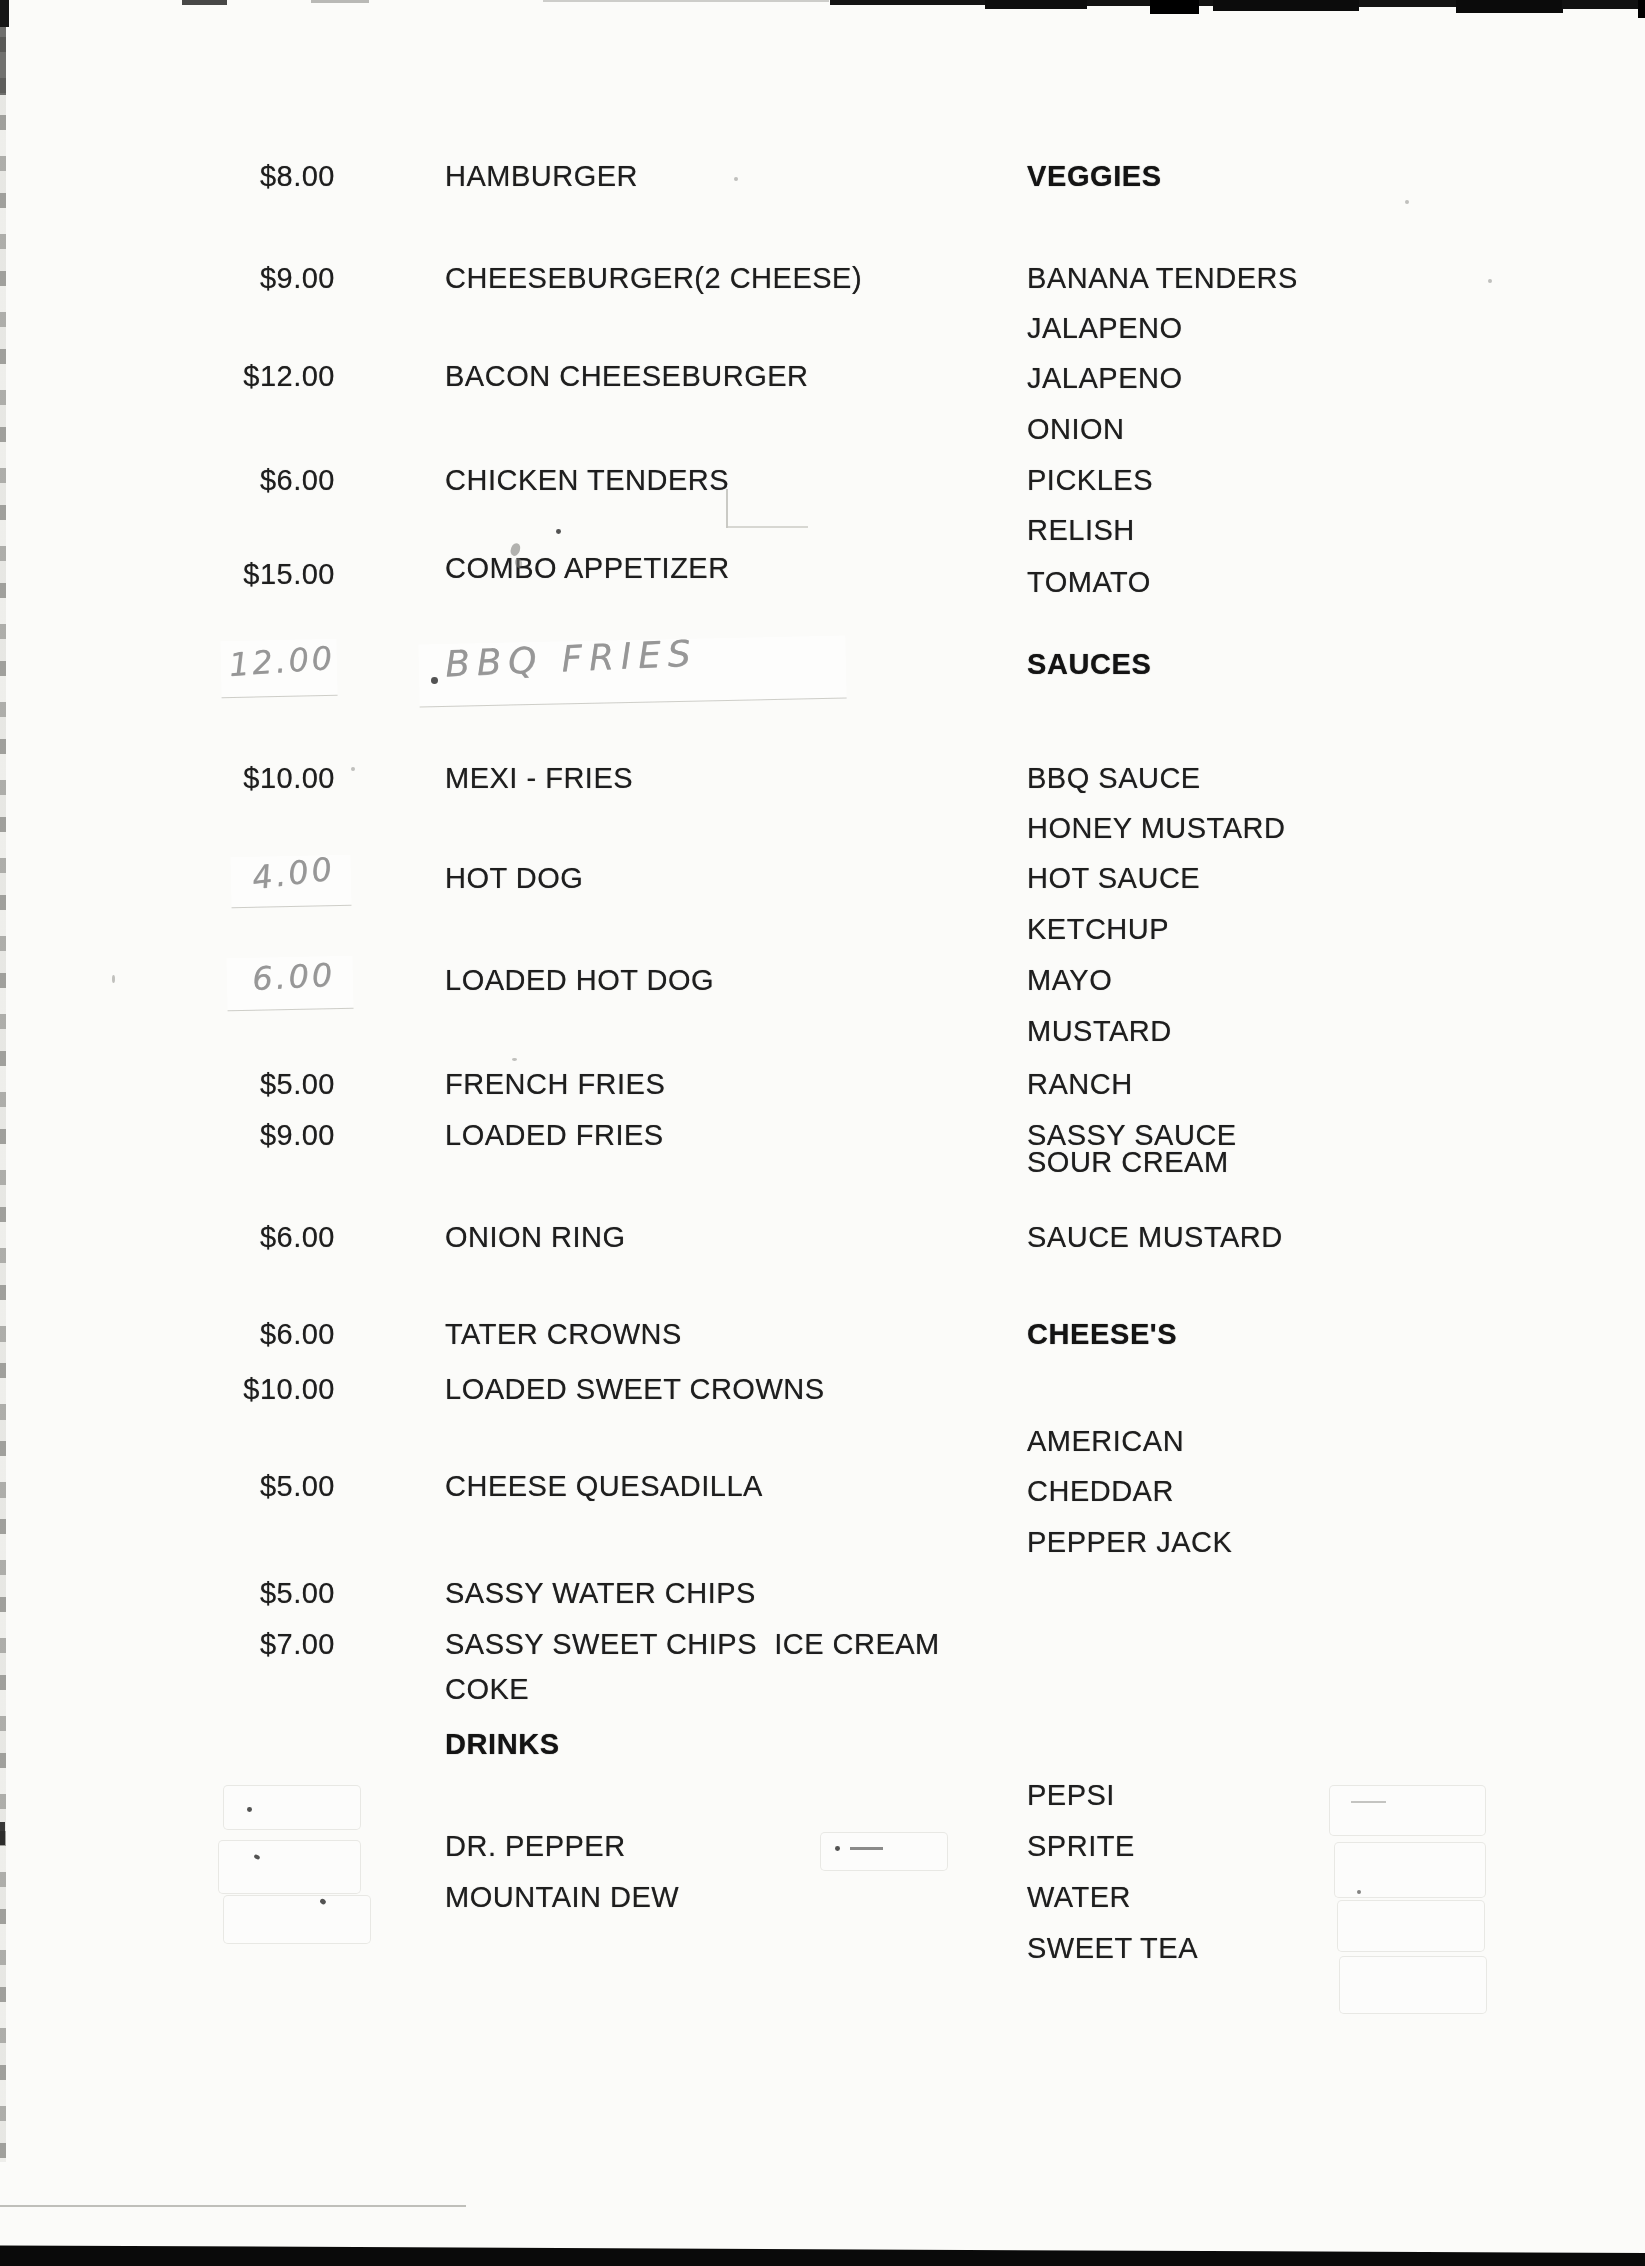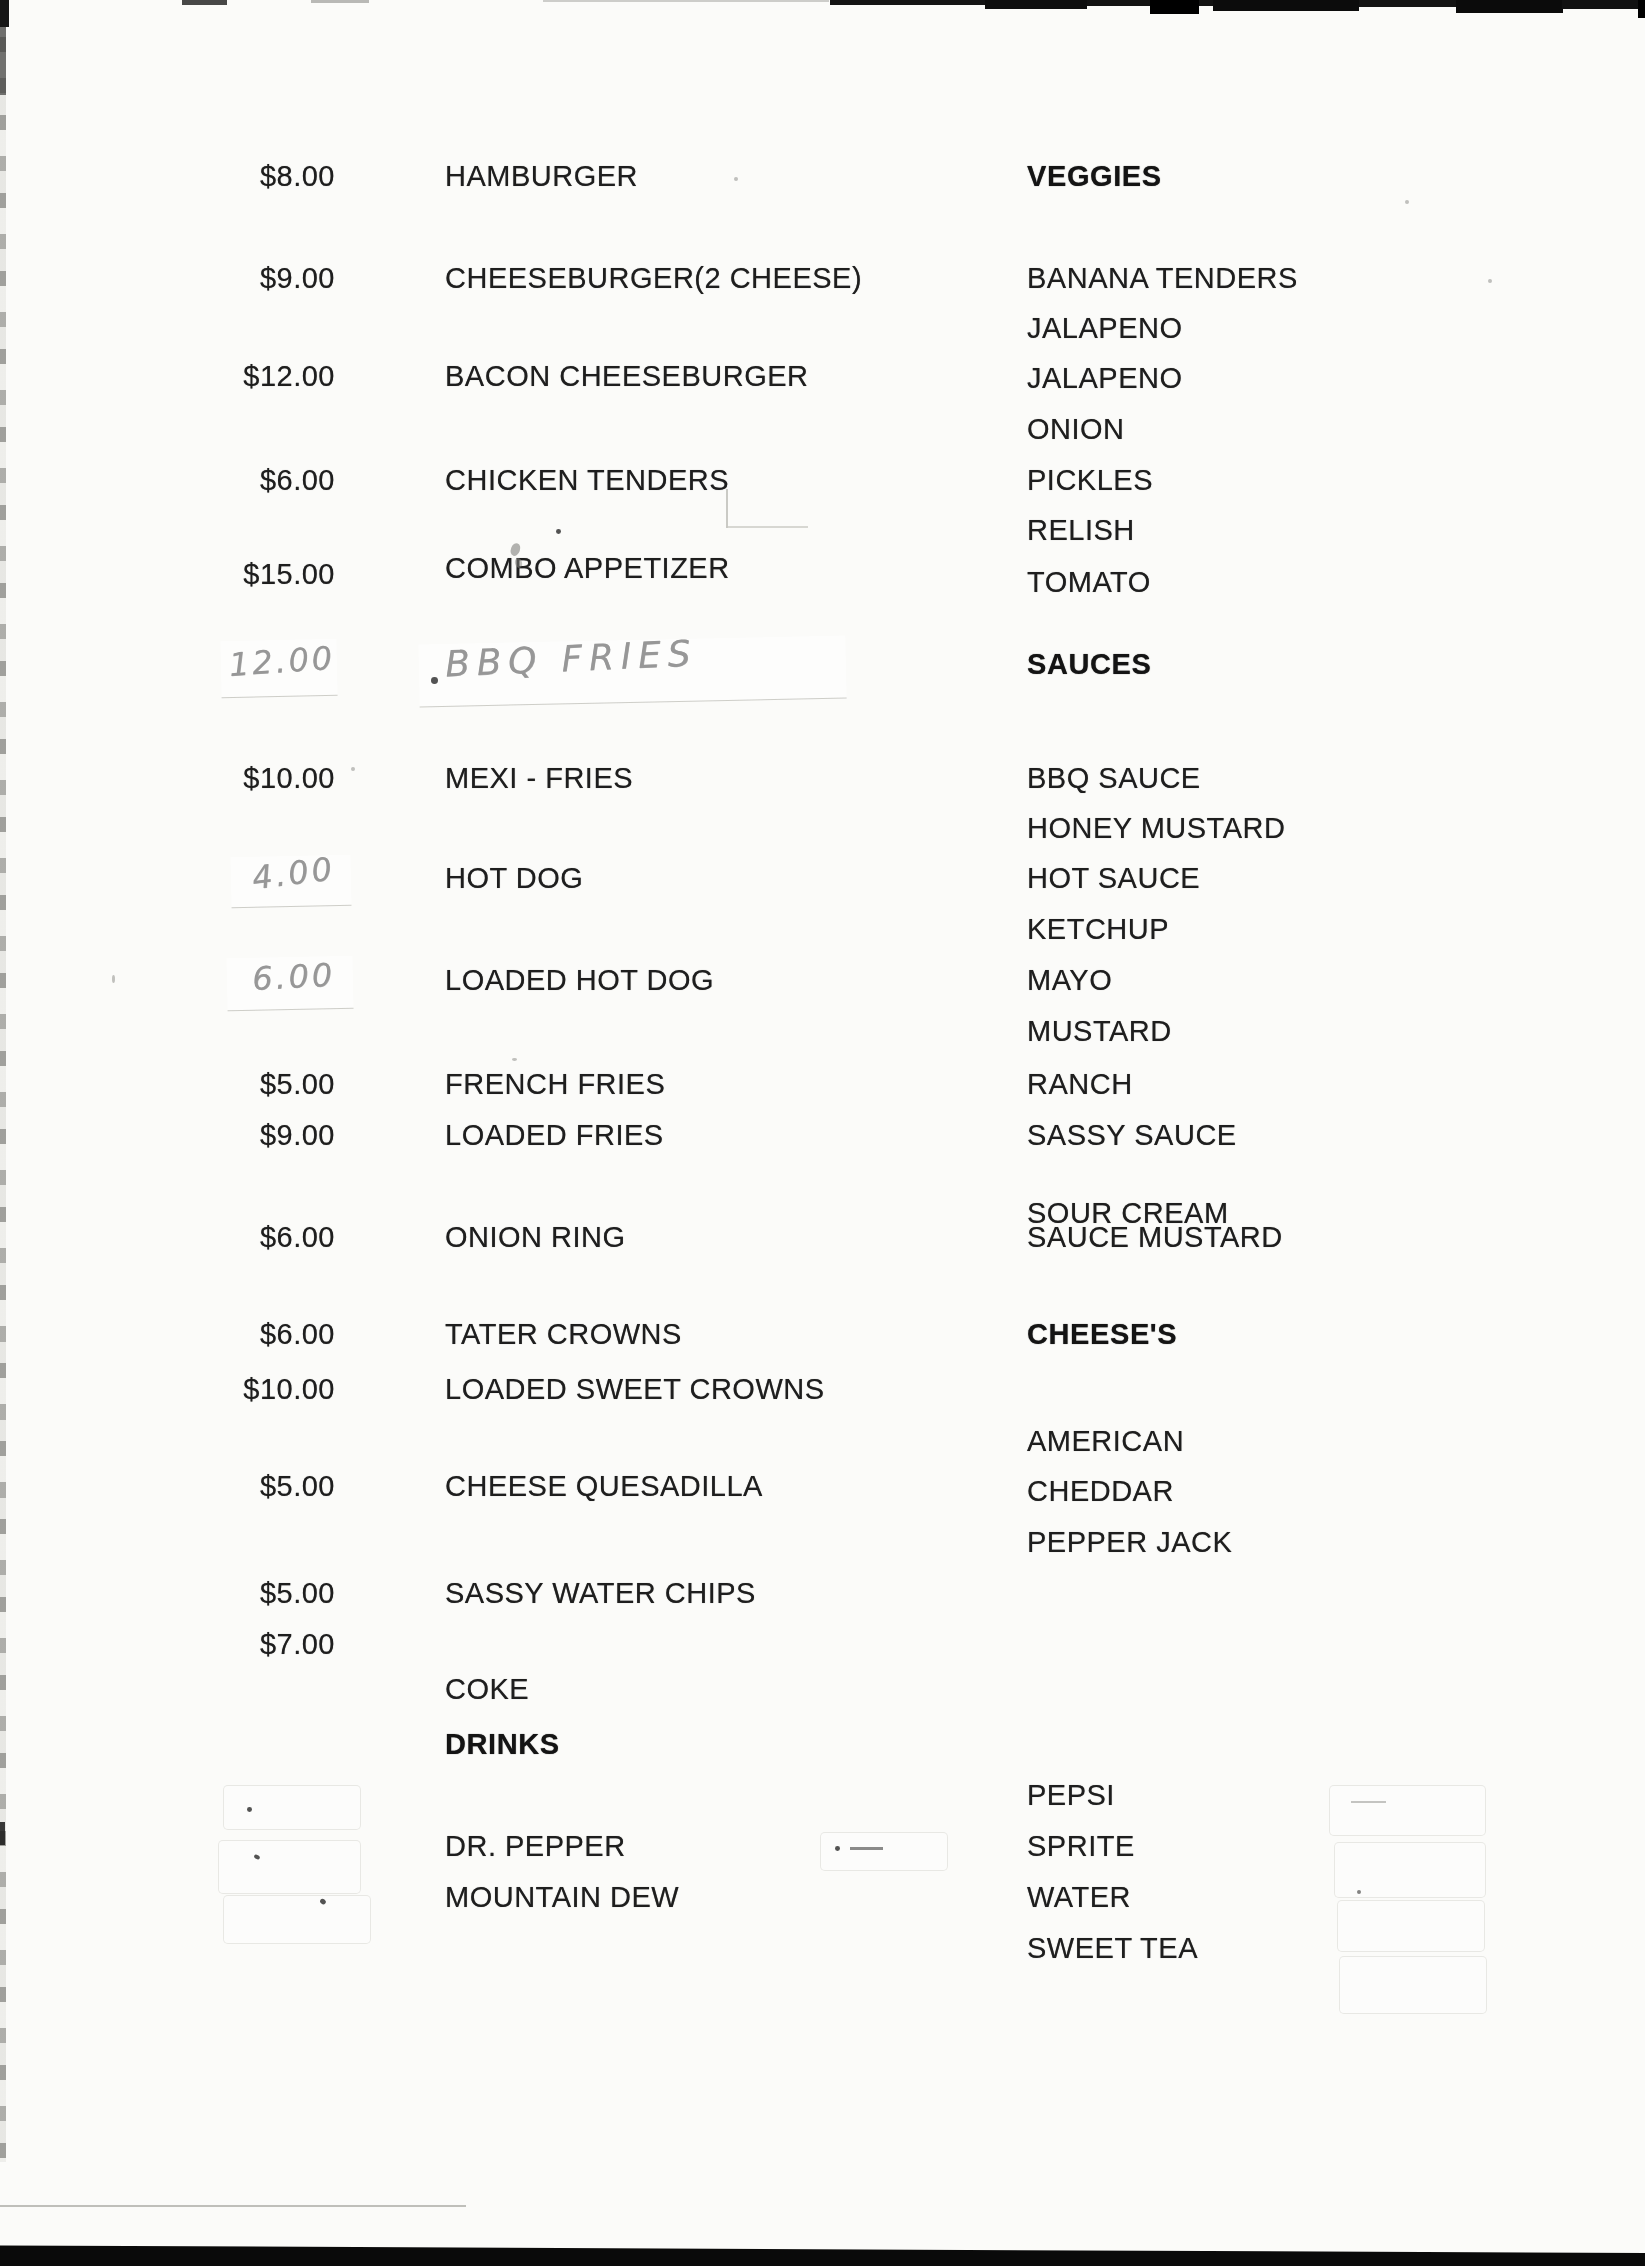--- a/index.html
+++ b/index.html
@@ -101,20 +101,21 @@
   <span class="txt iname" style="top:762px">MEXI - FRIES</span>
   <span class="txt iname" style="top:862px">HOT DOG</span>
   <span class="txt iname" style="top:964px">LOADED HOT DOG</span>
   <span class="txt iname" style="top:1068px">FRENCH FRIES</span>
   <span class="txt iname" style="top:1119px">LOADED FRIES</span>
   <span class="txt iname" style="top:1221px">ONION RING</span>
   <span class="txt iname" style="top:1318px">TATER CROWNS</span>
   <span class="txt iname" style="top:1373px">LOADED SWEET CROWNS</span>
   <span class="txt iname" style="top:1470px">CHEESE QUESADILLA</span>
   <span class="txt iname" style="top:1577px">SASSY WATER CHIPS</span>
+  <span class="txt iname" style="top:1628px">SASSY SWEET CHIPS  ICE CREAM</span>
 
   <span class="txt iname hdr" style="top:1728px">DRINKS</span>
   <span class="txt iname" style="top:1673px">COKE</span>
   <span class="txt iname" style="top:1830px">DR. PEPPER</span>
   <span class="txt iname" style="top:1881px">MOUNTAIN DEW</span>
   <span class="txt rcol" style="top:1779px">PEPSI</span>
   <span class="txt rcol" style="top:1830px">SPRITE</span>
   <span class="txt rcol" style="top:1881px">WATER</span>
   <span class="txt rcol" style="top:1932px">SWEET TEA</span>
 
@@ -129,21 +130,21 @@
 
   <span class="txt rcol hdr" style="top:648px">SAUCES</span>
   <span class="txt rcol" style="top:762px">BBQ SAUCE</span>
   <span class="txt rcol" style="top:812px">HONEY MUSTARD</span>
   <span class="txt rcol" style="top:862px">HOT SAUCE</span>
   <span class="txt rcol" style="top:913px">KETCHUP</span>
   <span class="txt rcol" style="top:964px">MAYO</span>
   <span class="txt rcol" style="top:1015px">MUSTARD</span>
   <span class="txt rcol" style="top:1068px">RANCH</span>
   <span class="txt rcol" style="top:1119px">SASSY SAUCE</span>
-  <span class="txt rcol" style="top:1197px">SOUR CREAM</span>
+  <span class="txt rcol" style="top:1146px">SOUR CREAM</span>
   <span class="txt rcol" style="top:1221px">SAUCE MUSTARD</span>
 
   <span class="txt rcol hdr" style="top:1318px">CHEESE'S</span>
   <span class="txt rcol" style="top:1425px">AMERICAN</span>
   <span class="txt rcol" style="top:1475px">CHEDDAR</span>
   <span class="txt rcol" style="top:1526px">PEPPER JACK</span>
 
   <div class="leftedge"></div>
   <div class="art" style="left:0;top:0;width:8.7px;height:27px;background:#161616"></div>
   <div class="art" style="left:0;top:27px;width:5.8px;height:68px;background:rgba(60,60,58,.7)"></div>

